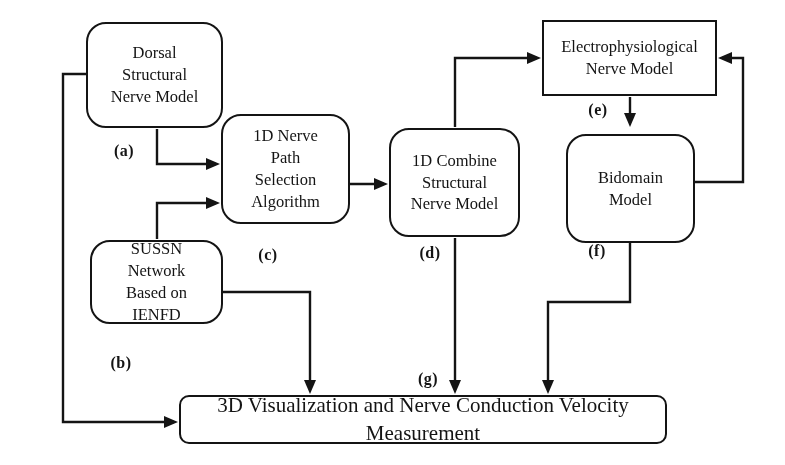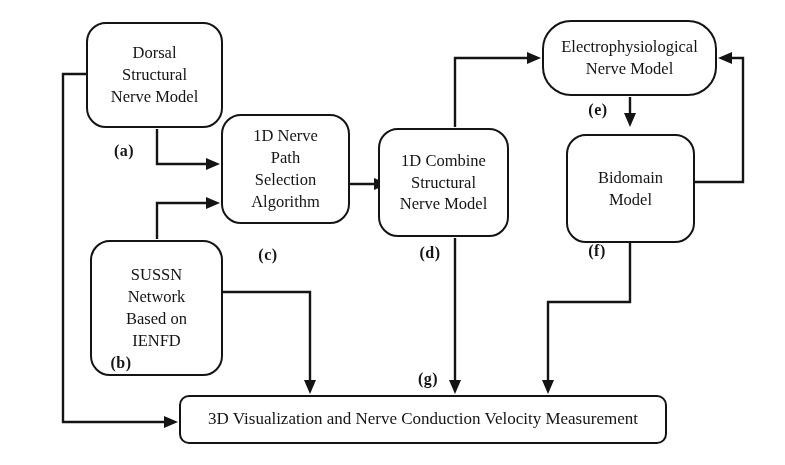--- a/index.html
+++ b/index.html
@@ -39,26 +39,26 @@
     background: var(--background, #ffffff);
     display: flex;
     align-items: center;
     justify-content: center;
     text-align: center;
     font-size: 16.5px;
     line-height: 1.32;
     white-space: pre-line;
   }
   .node-a { left: 86px;  top: 22px;  width: 137px; height: 106px; }
-  .node-b { left: 90px;  top: 240px; width: 133px; height: 136px; }
+  .node-b { left: 90px;  top: 240px; width: 133px; height: 84px; }
   .node-c { left: 221px; top: 114px; width: 129px; height: 110px; }
-  .node-d { left: 378px; top: 128px; width: 131px; height: 109px; }
-  .node-e { left: 542px; top: 20px;  width: 175px; height: 76px; border-radius: 29px; }
+  .node-d { left: 389px; top: 128px; width: 131px; height: 109px; }
+  .node-e { left: 542px; top: 20px;  width: 175px; height: 76px; border-radius: 0; }
   .node-f { left: 566px; top: 134px; width: 129px; height: 109px; }
-  .node-g { left: 179px; top: 395px; width: 488px; height: 49px; border-radius: 10px; font-size: 17px; white-space: normal; }
+  .node-g { left: 179px; top: 395px; width: 488px; height: 49px; border-radius: 10px; font-size: 21px; white-space: normal; }
   .tag {
     position: absolute;
     width: 44px;
     text-align: center;
     font-size: 16px;
     font-weight: bold;
     letter-spacing: 0.5px;
   }
   .tag-a { left: 102px; top: 142px; }
   .tag-b { left: 99px;  top: 354px; }

